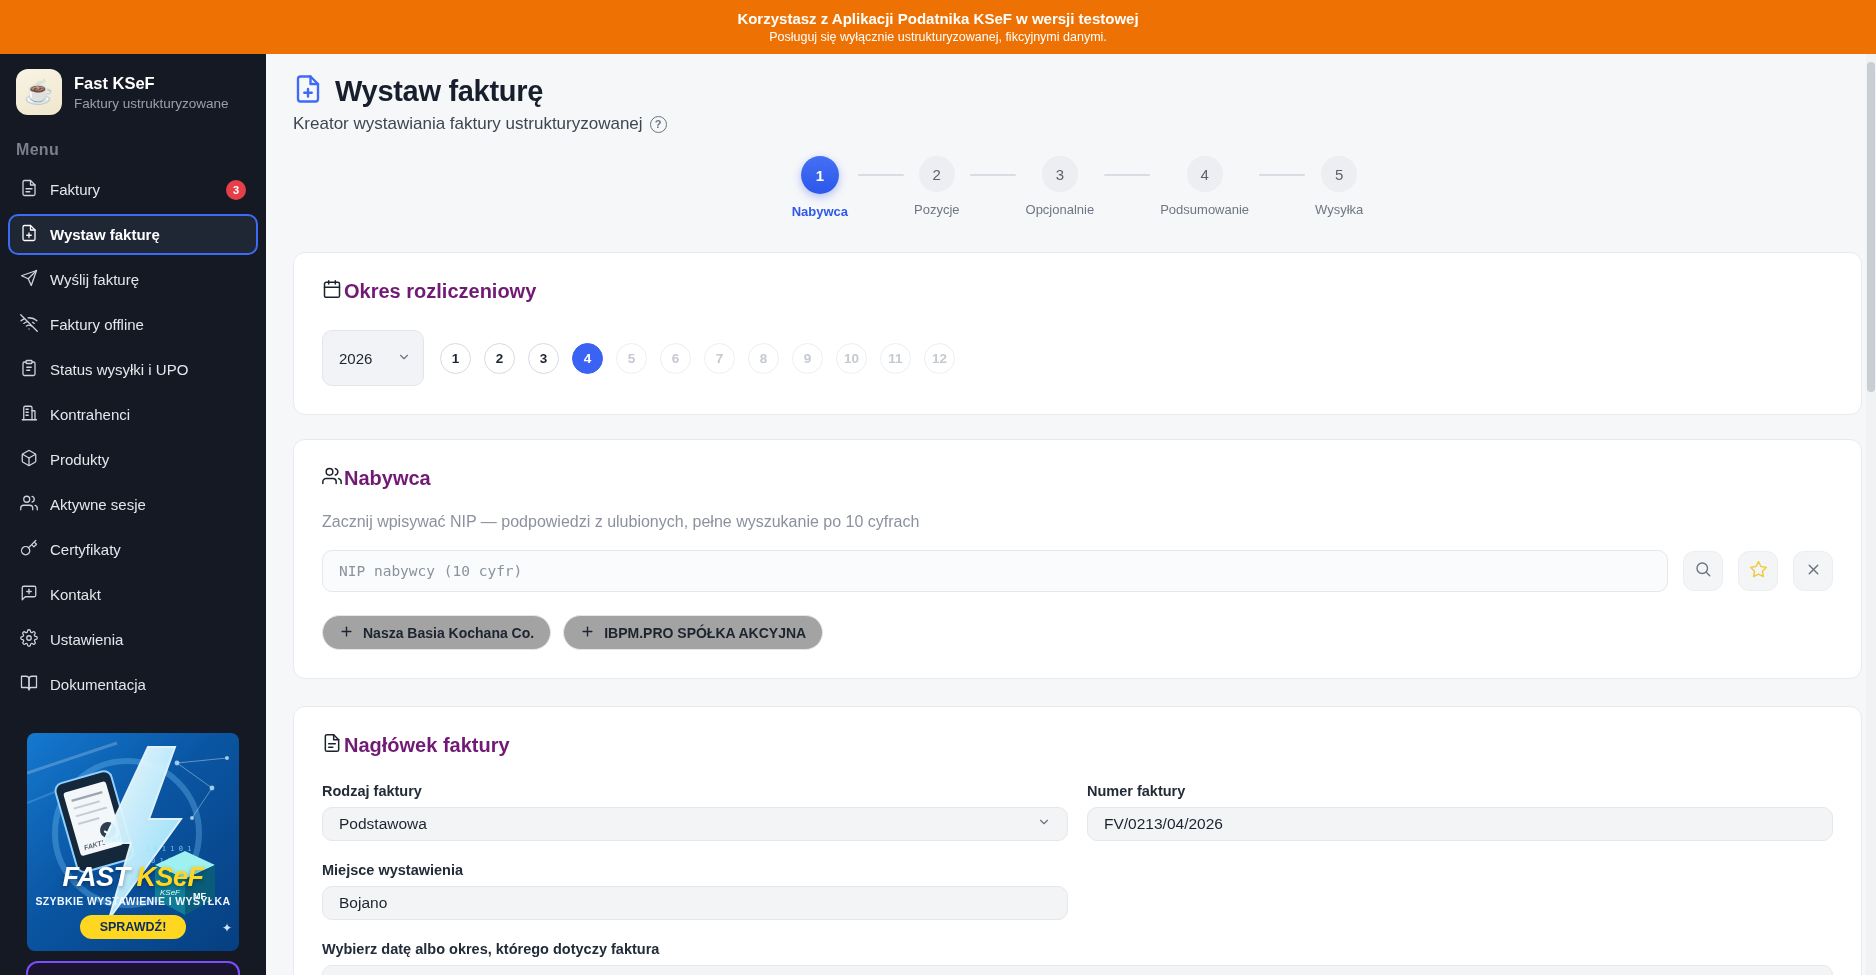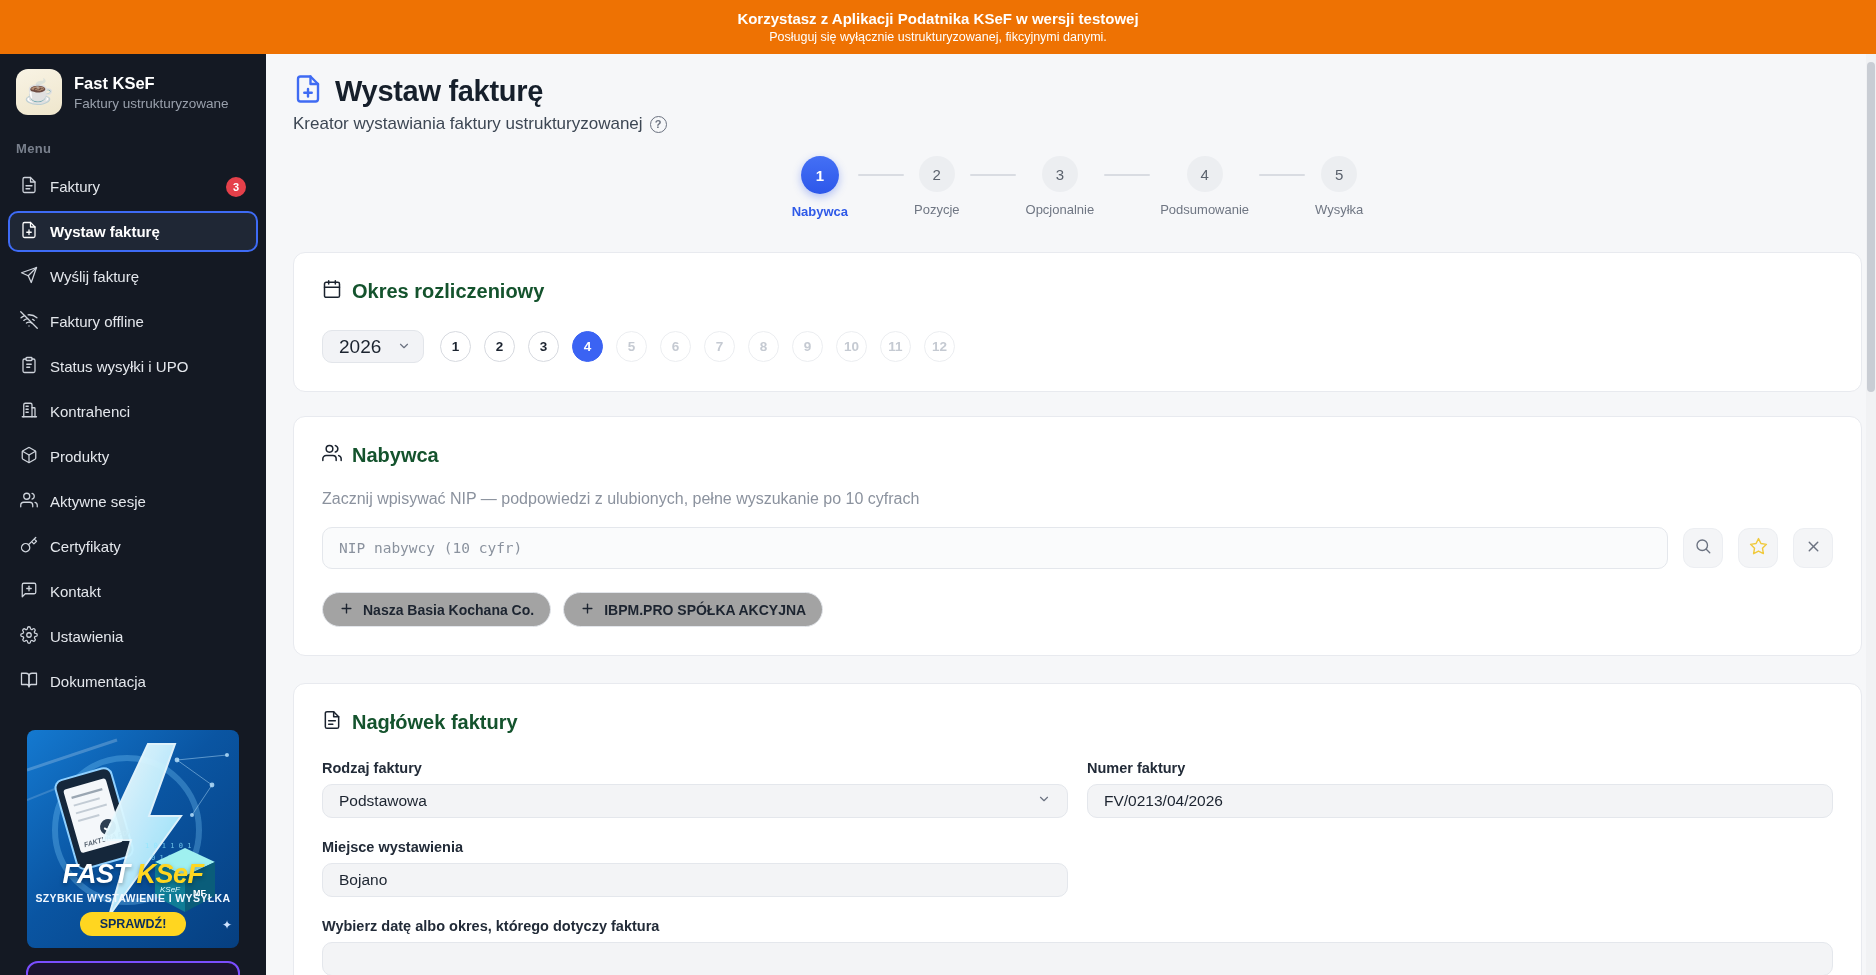--- a/index.html
+++ b/index.html
@@ -13,21 +13,21 @@
 
   
   .app { display:flex; height:921px; }
 
   
   .sidebar { width:266px; min-width:266px; background:#141923; color:#e9ebef; position:relative; overflow:hidden; }
   .logo-row { display:flex; align-items:center; gap:12px; padding:15px 16px 12px 16px; }
   .logo-badge { width:46px; height:46px; border-radius:12px; background:linear-gradient(160deg,#f8f3e4,#efe6cc); display:flex; align-items:center; justify-content:center; font-size:24px; }
   .logo-title { font-size:16.5px; font-weight:bold; color:#fff; }
   .logo-sub { font-size:13.5px; color:#99a0ac; margin-top:3px; }
-  .menu-label { font-size:13px; font-weight:bold; color:#79808d; padding:14px 16px 8px 16px; letter-spacing:.3px; }
+  .menu-label { font-size:16px; font-weight:bold; color:#79808d; padding:14px 16px 8px 16px; letter-spacing:.3px; }
   .menu { display:flex; flex-direction:column; }
   .menu-item { display:flex; align-items:center; gap:12px; margin:2px 8px; padding:8px 10px; border-radius:10px; font-size:15px; color:#e4e7ec; border:2px solid transparent; cursor:pointer; }
   .menu-item svg { flex:0 0 auto; stroke:#cfd4dc; }
   .menu-item.active { background:#1f2735; border-color:#3e6bf5; font-weight:bold; color:#fff; }
   .menu-item.active svg { stroke:#fff; }
   .badge { margin-left:auto; background:#e5404a; color:#fff; font-size:11px; font-weight:bold; min-width:20px; height:20px; border-radius:10px; display:flex; align-items:center; justify-content:center; padding:0 5px; }
 
   
   .ad { position:relative; width:212px; height:218px; margin:26px auto 0 auto; border-radius:8px; overflow:hidden; background:linear-gradient(135deg,#1479d0 0%,#0a55a2 45%,#063f80 100%); }
   .ad svg.art { position:absolute; inset:0; }
@@ -51,26 +51,26 @@
   .stepper { display:flex; justify-content:center; align-items:flex-start; margin-top:22px; gap:10px; }
   .step { display:flex; flex-direction:column; align-items:center; cursor:pointer; }
   .step-circle { width:36px; height:36px; border-radius:50%; background:#eceef1; color:#5b626d; font-size:15px; display:flex; align-items:center; justify-content:center; }
   .step.active .step-circle { width:38px; height:38px; background:linear-gradient(180deg,#4470f5,#2d57ea); color:#fff; font-weight:bold; box-shadow:0 3px 8px rgba(45,87,234,.35); }
   .step-label { margin-top:10px; font-size:13px; color:#6f7683; }
   .step.active .step-label { color:#2f5ae8; font-weight:bold; }
   .step-line { width:46px; height:2px; background:#d9dce2; border-radius:1px; margin-top:18px; }
 
   
   .card { background:#fff; border:1px solid #e8eaef; border-radius:12px; padding:26px 28px 28px 28px; margin-top:24px; }
-  .card-title { display:flex; align-items:center; gap:10px; font-size:20px; font-weight:bold; color:#14532d; }
+  .card-title { display:flex; align-items:center; gap:2px; font-size:20px; font-weight:bold; color:#701a75; }
   .card-title svg { stroke:#1a222e; }
 
   
   .period-controls { display:flex; align-items:center; gap:16px; margin-top:26px; }
-  .year-select { width:102px; height:33px; background:#f2f3f6; border:1px solid #e2e5ea; border-radius:10px; display:flex; align-items:center; justify-content:space-between; padding:0 12px 0 16px; font-size:19px; color:#1c2430; cursor:pointer; }
+  .year-select { width:102px; height:56px; background:#f2f3f6; border:1px solid #e2e5ea; border-radius:10px; display:flex; align-items:center; justify-content:space-between; padding:0 12px 0 16px; font-size:15px; color:#1c2430; cursor:pointer; }
   .months { display:flex; align-items:center; gap:13px; }
   .month { width:31px; height:31px; border-radius:50%; display:flex; align-items:center; justify-content:center; font-size:13.5px; font-weight:bold; cursor:pointer; }
   .m-avail { background:#fff; border:1.5px solid #d7dae0; color:#1c2430; }
   .m-sel { background:#3b63f3; border:1.5px solid #3b63f3; color:#fff; }
   .m-dis { background:#fff; border:1.5px solid #eceef1; color:#c5cad2; cursor:default; }
 
   
   .hint { margin-top:22px; font-size:16px; color:#8b929e; }
   .nip-row { display:flex; align-items:center; gap:15px; margin-top:19px; }
   .nip-input { flex:1; height:42px; background:#fafbfc; border:1px solid #e4e7ec; border-radius:10px; padding:0 16px; font-family:"DejaVu Sans Mono", monospace; font-size:14.5px; color:#1c2430; outline:none; }

